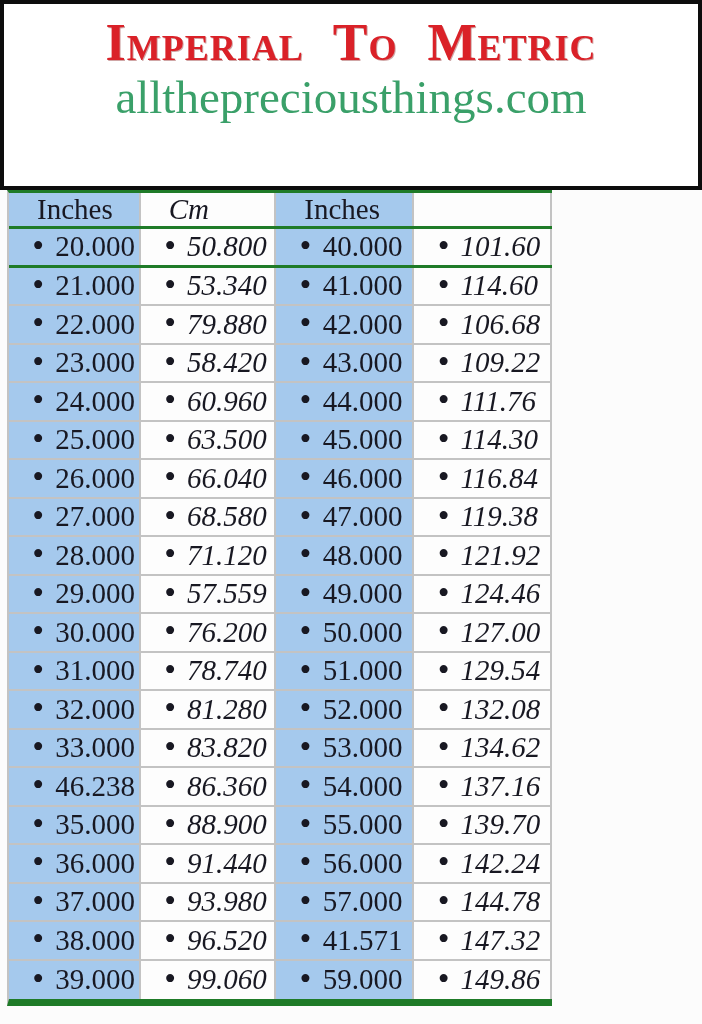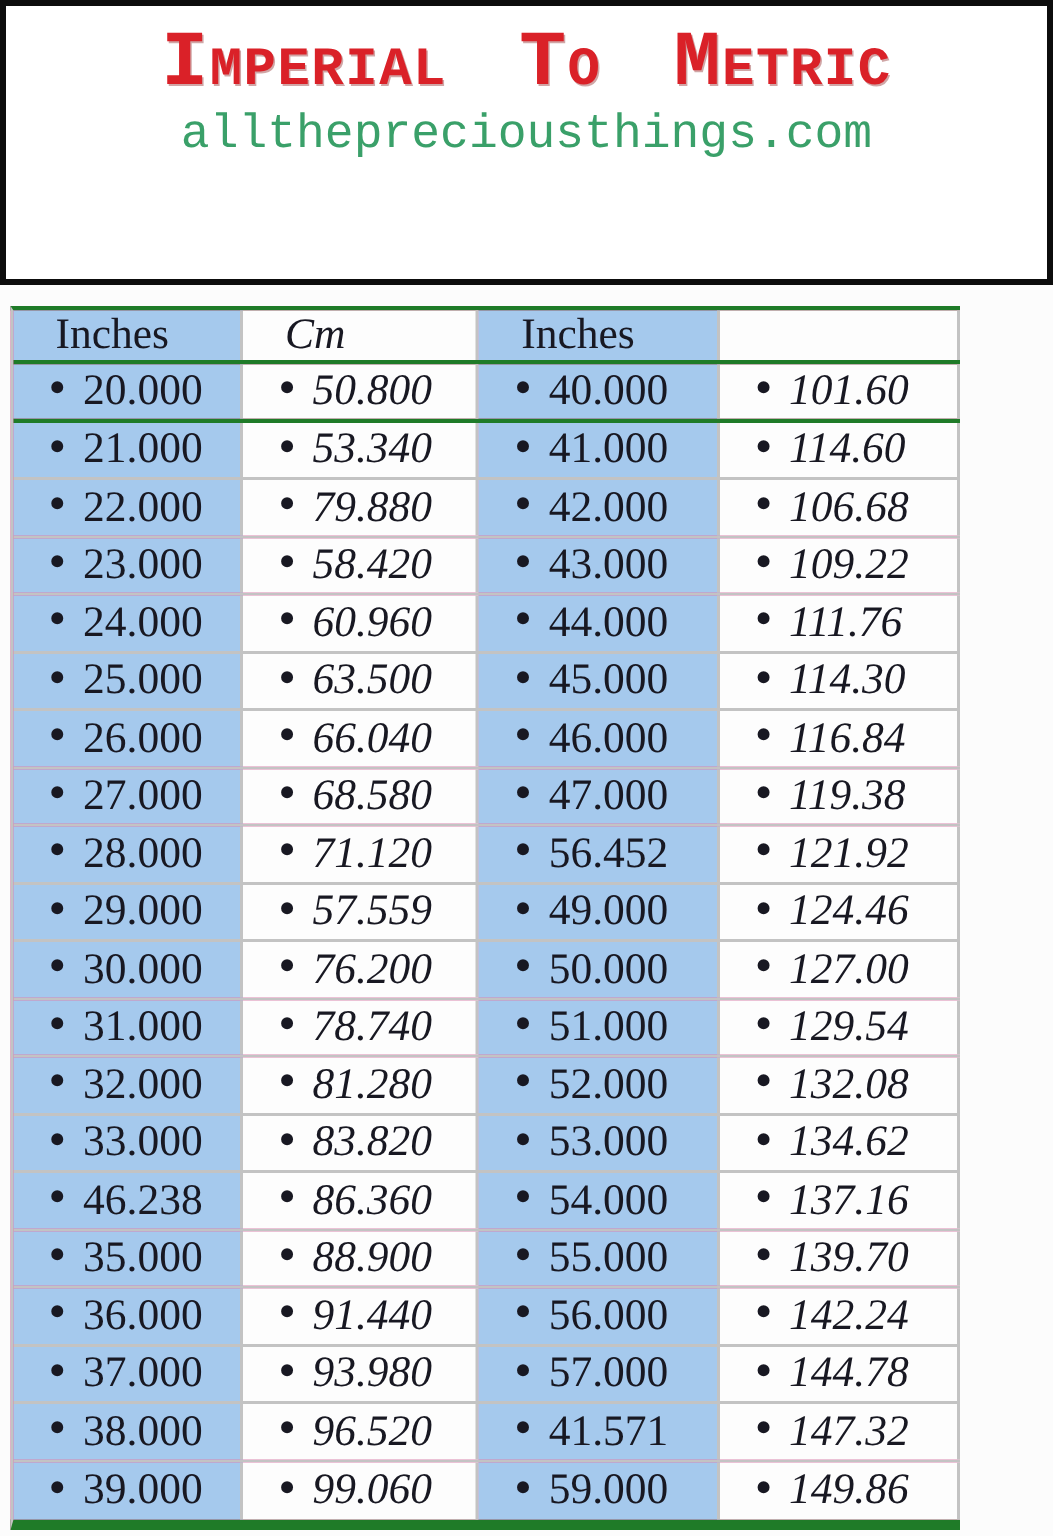--- a/index.html
+++ b/index.html
@@ -20,48 +20,47 @@
     overflow:hidden;
   }
 
   
   .title-card{
     position:absolute;top:0;left:0;width:702px;height:190px;
     background:#ffffff;
     border:4px solid var(--box-border);
     text-align:center;
     padding-top:10px;
-    font-family:Liberation Mono, monospace;
   }
   .title-line{
     font-variant:small-caps;
     font-weight:bold;
     color:var(--title-red);
     line-height:1.12;
     letter-spacing:1px;
     word-spacing:16px;
     text-shadow:1px 1px 0 rgba(120,0,0,.35);
   }
   .title-line.l1{font-size:52px;}
   .title-line.l2{font-size:55px;}
   .website-url{
-    font-size:32px;
+    font-size:47px;
     color:var(--website-green);
     line-height:1.05;
     margin-top:1px;
   }
 
   
   .conv-table{
     position:absolute;
-    left:7px;top:204px;width:633px;
+    left:7px;top:190px;width:545px;
     border-top:3px solid var(--line-green);
     border-bottom:7px solid var(--line-green);
     border-left:2px solid var(--grid-gray);
-    background:#ec4899;
+    background:#7dd3fc;
     color:var(--text-dark);
   }
   .t-row{display:flex;border-bottom:2px solid var(--grid-gray);}
   .t-row.head{height:36px;border-bottom:3px solid var(--line-green);}
   .t-row.body-row{height:38.5px;}
   .t-row.green-sep{border-bottom:3px solid var(--line-green);}
   .t-body .t-row:last-child{border-bottom:none;}
 
   .t-cell{
     display:flex;align-items:center;
@@ -259,21 +258,21 @@
     <div class="t-cell c0 col-blue">
           <span class="bullet">•</span>
           <span class="val">28.000</span>
         </div>
     <div class="t-cell c1 col-white">
           <span class="bullet">•</span>
           <span class="val">71.120</span>
         </div>
     <div class="t-cell c2 col-blue">
           <span class="bullet">•</span>
-          <span class="val">56.452</span>
+          <span class="val">48.000</span>
         </div>
     <div class="t-cell c3 col-white">
           <span class="bullet">•</span>
           <span class="val">121.92</span>
         </div>
   </div>
 
   <div class="t-row body-row">
     <div class="t-cell c0 col-blue">
           <span class="bullet">•</span>

